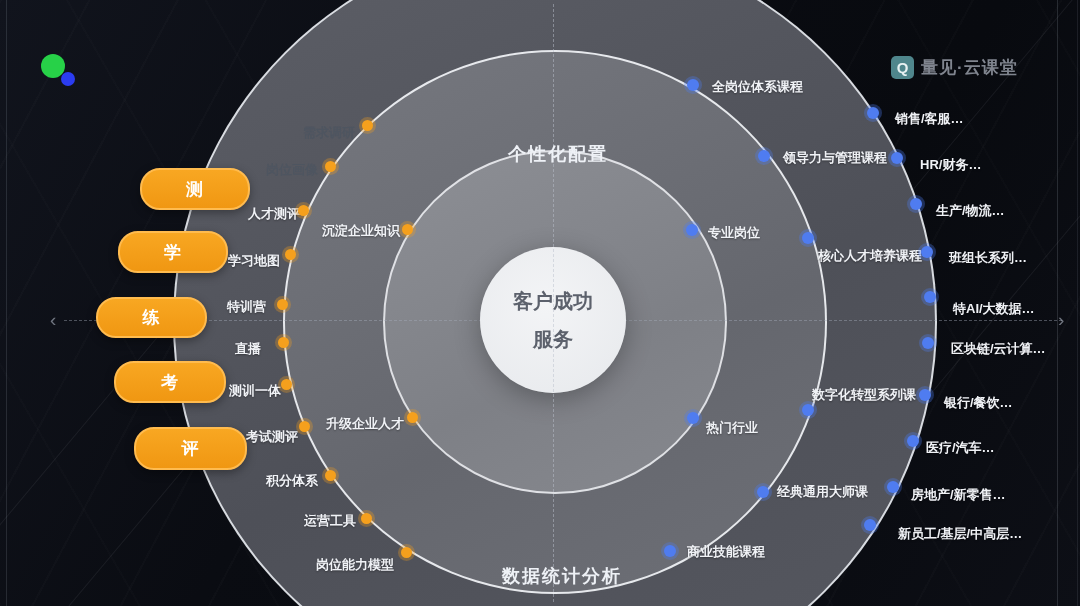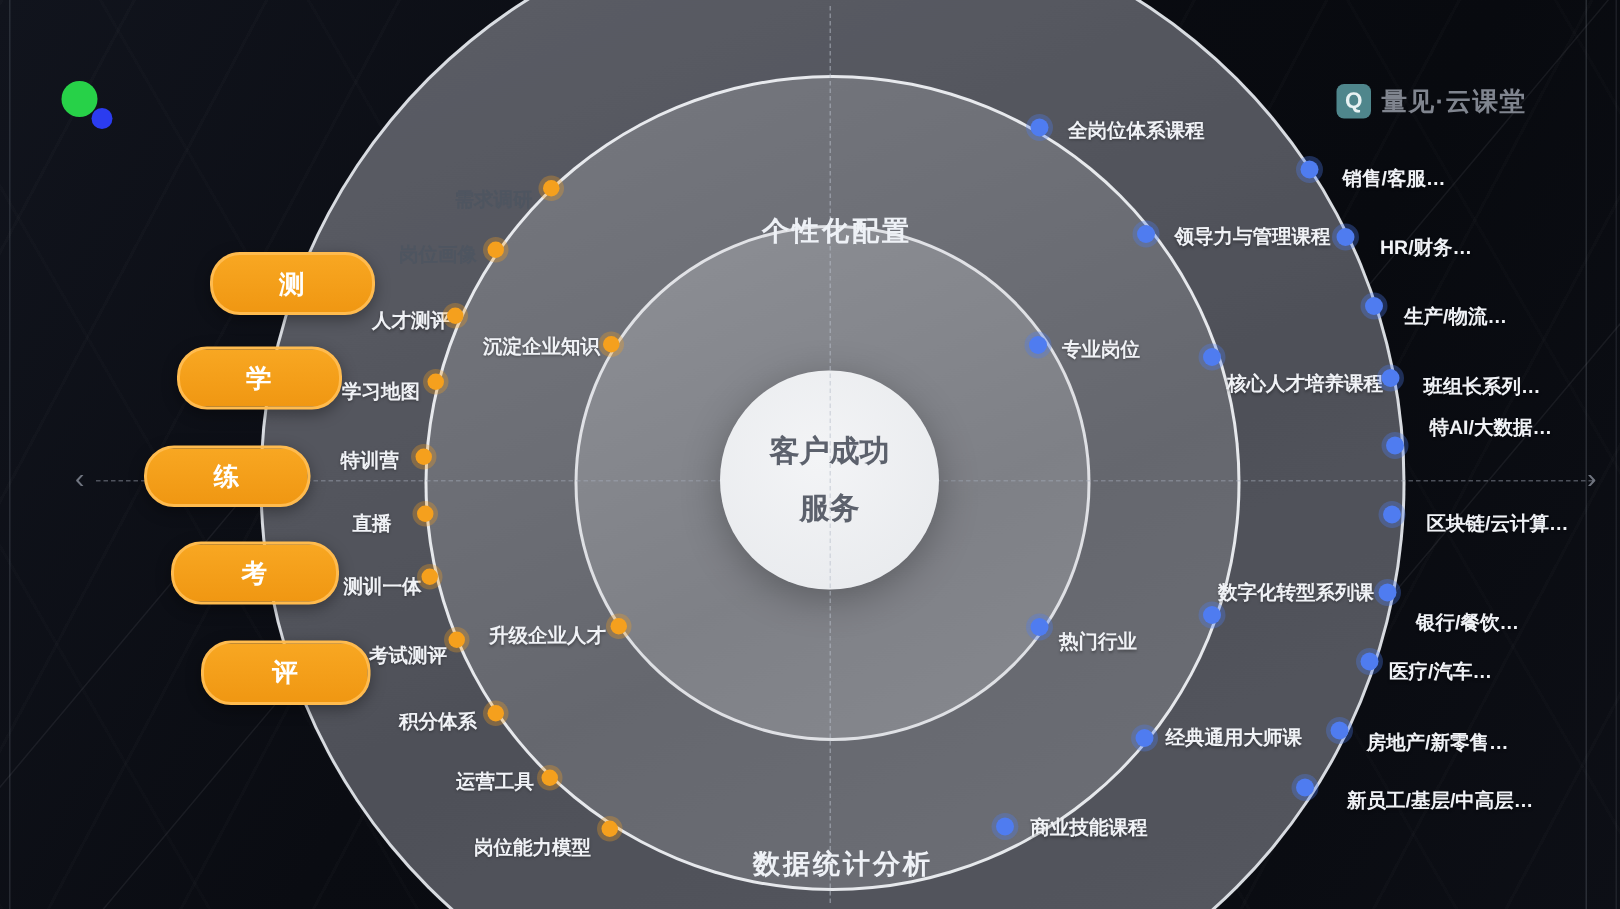--- a/index.html
+++ b/index.html
@@ -139,25 +139,25 @@
 
   <span class="dot bd" style="left:867px;top:107px;"></span>
   <span class="lbl" style="left:895px;top:110px;">销售/客服…</span>
   <span class="dot bd" style="left:891px;top:152px;"></span>
   <span class="lbl" style="left:920px;top:156px;">HR/财务…</span>
   <span class="dot bd" style="left:910px;top:198px;"></span>
   <span class="lbl" style="left:936px;top:202px;">生产/物流…</span>
   <span class="dot bd" style="left:921px;top:246px;"></span>
   <span class="lbl" style="left:949px;top:249px;">班组长系列…</span>
   <span class="dot bd" style="left:924px;top:291px;"></span>
-  <span class="lbl" style="left:953px;top:276px;">特AI/大数据…</span>
+  <span class="lbl" style="left:953px;top:300px;">特AI/大数据…</span>
   <span class="dot bd" style="left:922px;top:337px;"></span>
   <span class="lbl" style="left:951px;top:340px;">区块链/云计算…</span>
   <span class="dot bd" style="left:919px;top:389px;"></span>
-  <span class="lbl" style="left:944px;top:394px;margin-top:12px;">银行/餐饮…</span>
+  <span class="lbl" style="left:944px;top:394px;">银行/餐饮…</span>
   <span class="dot bd" style="left:907px;top:435px;"></span>
   <span class="lbl" style="left:926px;top:439px;">医疗/汽车…</span>
   <span class="dot bd" style="left:887px;top:481px;"></span>
   <span class="lbl" style="left:911px;top:486px;">房地产/新零售…</span>
   <span class="dot bd" style="left:864px;top:519px;"></span>
   <span class="lbl" style="left:898px;top:525px;">新员工/基层/中高层…</span>
 
   <span class="logo-g"></span>
   <span class="logo-b"></span>
 

